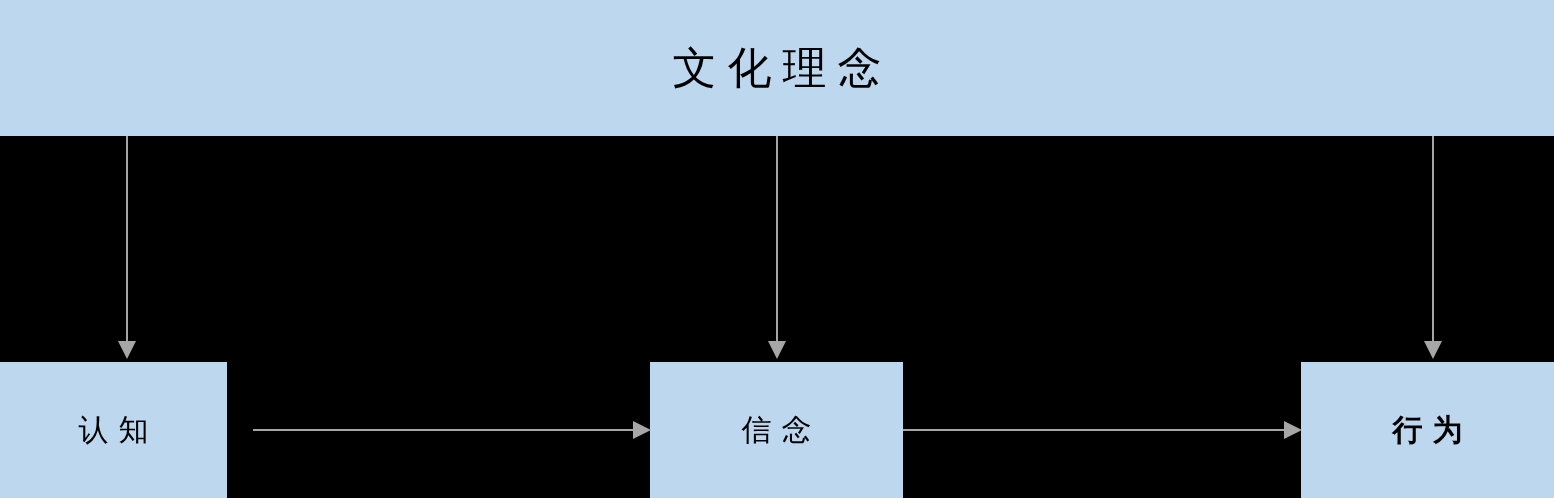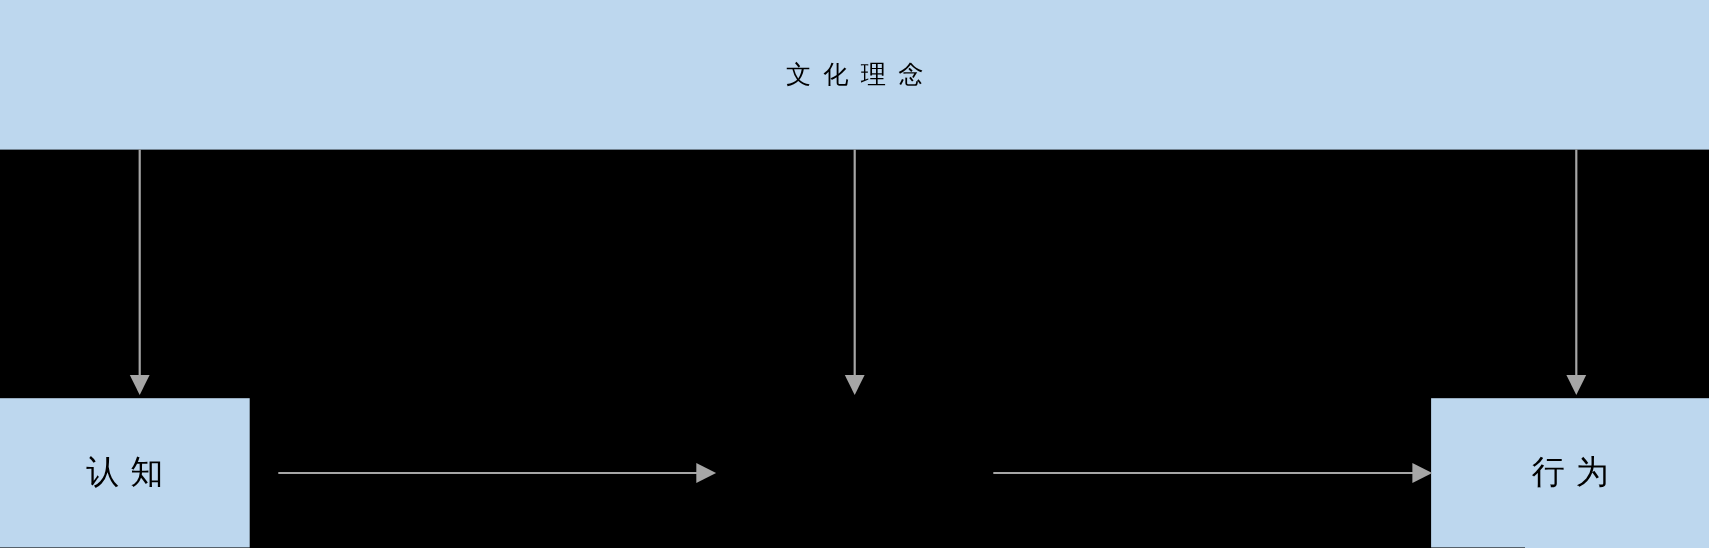--- a/index.html
+++ b/index.html
@@ -30,37 +30,37 @@
     line-height: 1;
   }
   
   #node-culture {
     left: 0px;
     top: 0px;
     width: 1554px;
     height: 136px;
   }
   #node-culture .node-label {
-    font-size: 23px;
+    font-size: 44px;
     letter-spacing: 11px;
     text-indent: 11px;
   }
   
   .node-leaf {
     top: 362px;
     height: 136px;
   }
   .node-leaf .node-label {
     font-size: 30px;
     letter-spacing: 10px;
     text-indent: 10px;
   }
   #node-cognition { left: 0px;    width: 227px; }
   #node-belief    { left: 650px;  width: 253px; }
-  #node-behavior  { left: 1301px; width: 253px; }
+  #node-behavior  { left: 1301px; width: 253px; font-weight: bold; }
 
   
   #connectors {
     position: absolute;
     left: 0;
     top: 0;
     width: 1554px;
     height: 498px;
     pointer-events: none;
   }
@@ -80,20 +80,23 @@
 <div id="canvas">
 
   <div class="node" id="node-culture">
     <span class="node-label">文化理念</span>
   </div>
 
   <div class="node node-leaf" id="node-cognition">
     <span class="node-label">认知</span>
   </div>
 
+  <div class="node node-leaf" id="node-belief">
+    <span class="node-label">信念</span>
+  </div>
 
   <div class="node node-leaf" id="node-behavior">
     <span class="node-label">行为</span>
   </div>
 
   <svg id="connectors" viewBox="0 0 1554 498">
 
     <g>
       <line class="conn-line" x1="127" y1="136" x2="127" y2="342"></line>
       <polygon class="conn-head" points="118,341 136,341 127,359"></polygon>

